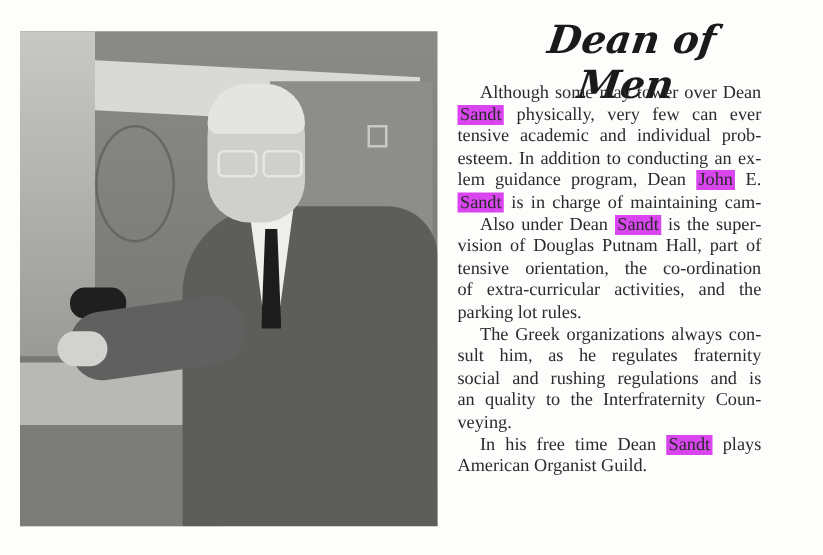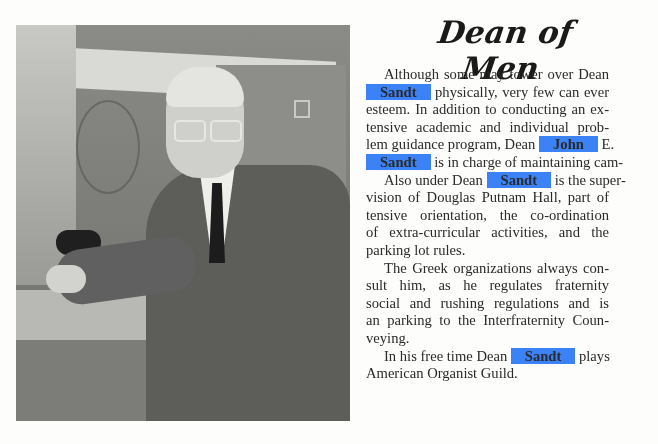--- a/index.html
+++ b/index.html
@@ -37,21 +37,21 @@
       transform:skewX(-8deg);
     }
     .body-text {
       position:absolute; left:366px; top:66px; width:243px;
       font-family:"Liberation Serif", serif; font-size:14.6px; line-height:17.6px; color:#2a2a2a;
       text-align:justify;
     }
     .body-text p { margin:0; text-indent:18px; }
     .line { display:block; text-align:justify; text-align-last:justify; white-space:nowrap; }
     .line.last { text-align-last:left; }
-    .hl { background:#3b82f6; padding:0 14px;font-weight:bold; }
+    .hl { background:#d946ef; padding:0 2px; }
   </style>
 </head>
 <body>
 
 <div class="photo">
   <div class="bg-left"></div>
   <div class="papers"></div>
   <div class="cabinet"></div>
   <div class="cabinet-handle"></div>
   <div class="fan"></div>
@@ -70,36 +70,36 @@
       <span></span>
     </div>
 </div>
 
 <div class="title">Dean of Men</div>
 
 <div class="body-text">
   <p>
     <span class="line">Although some may tower over Dean</span>
     <span class="line" style="text-indent:0"><span class="hl">Sandt</span><span> physically, very few can ever</span></span>
+    <span class="line" style="text-indent:0">tensive academic and individual prob-</span>
     <span class="line" style="text-indent:0">esteem. In addition to conducting an ex-</span>
-    <span class="line" style="text-indent:0">tensive academic and individual prob-</span>
     <span class="line" style="text-indent:0"><span>lem guidance program, Dean </span><span class="hl">John</span><span> E.</span></span>
     <span class="line" style="text-indent:0"><span class="hl">Sandt</span><span> is in charge of maintaining cam-</span></span>
   </p>
   <p>
     <span class="line"><span>Also under Dean </span><span class="hl">Sandt</span><span> is the super-</span></span>
     <span class="line" style="text-indent:0">vision of Douglas Putnam Hall, part of</span>
     <span class="line" style="text-indent:0">tensive orientation, the co-ordination</span>
     <span class="line" style="text-indent:0">of extra-curricular activities, and the</span>
     <span class="line last" style="text-indent:0">parking lot rules.</span>
   </p>
   <p>
     <span class="line">The Greek organizations always con-</span>
     <span class="line" style="text-indent:0">sult him, as he regulates fraternity</span>
     <span class="line" style="text-indent:0">social and rushing regulations and is</span>
-    <span class="line" style="text-indent:0">an parking to the Interfraternity Coun-</span>
+    <span class="line" style="text-indent:0">an quality to the Interfraternity Coun-</span>
     <span class="line last" style="text-indent:0">veying.</span>
   </p>
   <p>
     <span class="line"><span>In his free time Dean </span><span class="hl">Sandt</span><span> plays</span></span>
     <span class="line last" style="text-indent:0">American Organist Guild.</span>
   </p>
 </div>
 
 </body></html>

